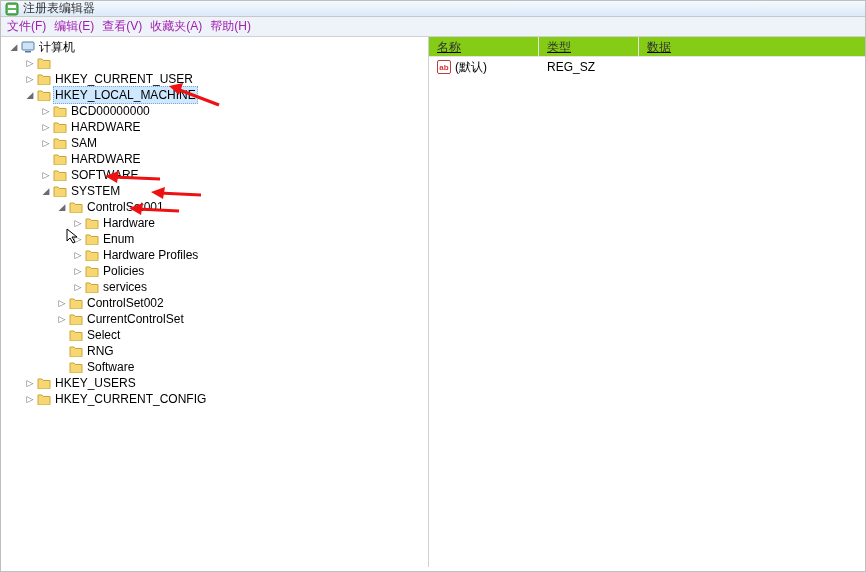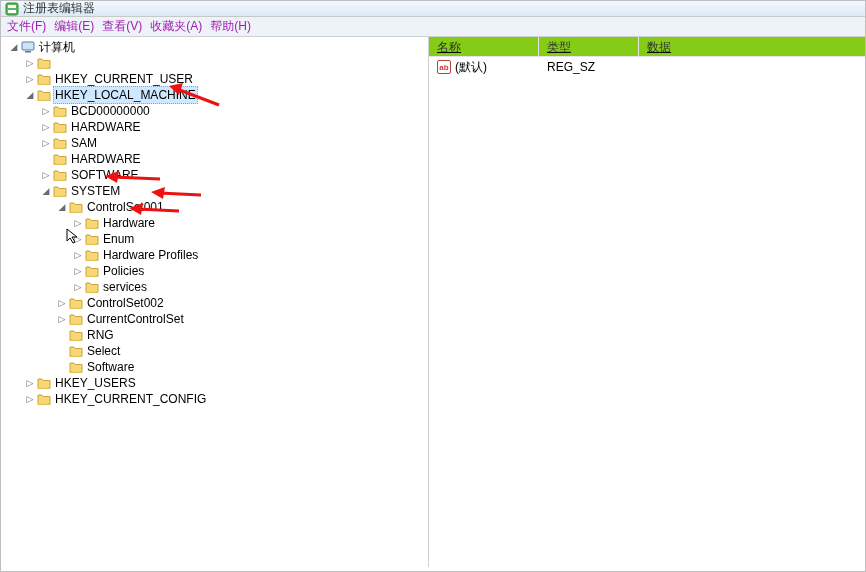--- a/index.html
+++ b/index.html
@@ -198,28 +198,28 @@
       <span class="folder-icon"><svg width="14" height="12" viewBox="0 0 14 12">
             <path d="M1 2h4l1.2 1.5H13v7.5a1 1 0 0 1-1 1H2a1 1 0 0 1-1-1z" fill="#f6d774" stroke="#caa637"></path>
           </svg></span>
       <span class="label">CurrentControlSet</span>
     </div>
     <div class="tree-row" style="padding-left:52px">
       <span class="toggle" style="visibility:hidden">▷</span>
       <span class="folder-icon"><svg width="14" height="12" viewBox="0 0 14 12">
             <path d="M1 2h4l1.2 1.5H13v7.5a1 1 0 0 1-1 1H2a1 1 0 0 1-1-1z" fill="#f6d774" stroke="#caa637"></path>
           </svg></span>
+      <span class="label">Select</span>
+    </div>
+    <div class="tree-row" style="padding-left:52px">
+      <span class="toggle" style="visibility:hidden">▷</span>
+      <span class="folder-icon"><svg width="14" height="12" viewBox="0 0 14 12">
+            <path d="M1 2h4l1.2 1.5H13v7.5a1 1 0 0 1-1 1H2a1 1 0 0 1-1-1z" fill="#f6d774" stroke="#caa637"></path>
+          </svg></span>
       <span class="label">RNG</span>
-    </div>
-    <div class="tree-row" style="padding-left:52px">
-      <span class="toggle" style="visibility:hidden">▷</span>
-      <span class="folder-icon"><svg width="14" height="12" viewBox="0 0 14 12">
-            <path d="M1 2h4l1.2 1.5H13v7.5a1 1 0 0 1-1 1H2a1 1 0 0 1-1-1z" fill="#f6d774" stroke="#caa637"></path>
-          </svg></span>
-      <span class="label">Select</span>
     </div>
     <div class="tree-row" style="padding-left:52px">
       <span class="toggle" style="visibility:hidden">▷</span>
       <span class="folder-icon"><svg width="14" height="12" viewBox="0 0 14 12">
             <path d="M1 2h4l1.2 1.5H13v7.5a1 1 0 0 1-1 1H2a1 1 0 0 1-1-1z" fill="#f6d774" stroke="#caa637"></path>
           </svg></span>
       <span class="label">Software</span>
     </div>
 
     <div class="tree-row" style="padding-left:20px">

